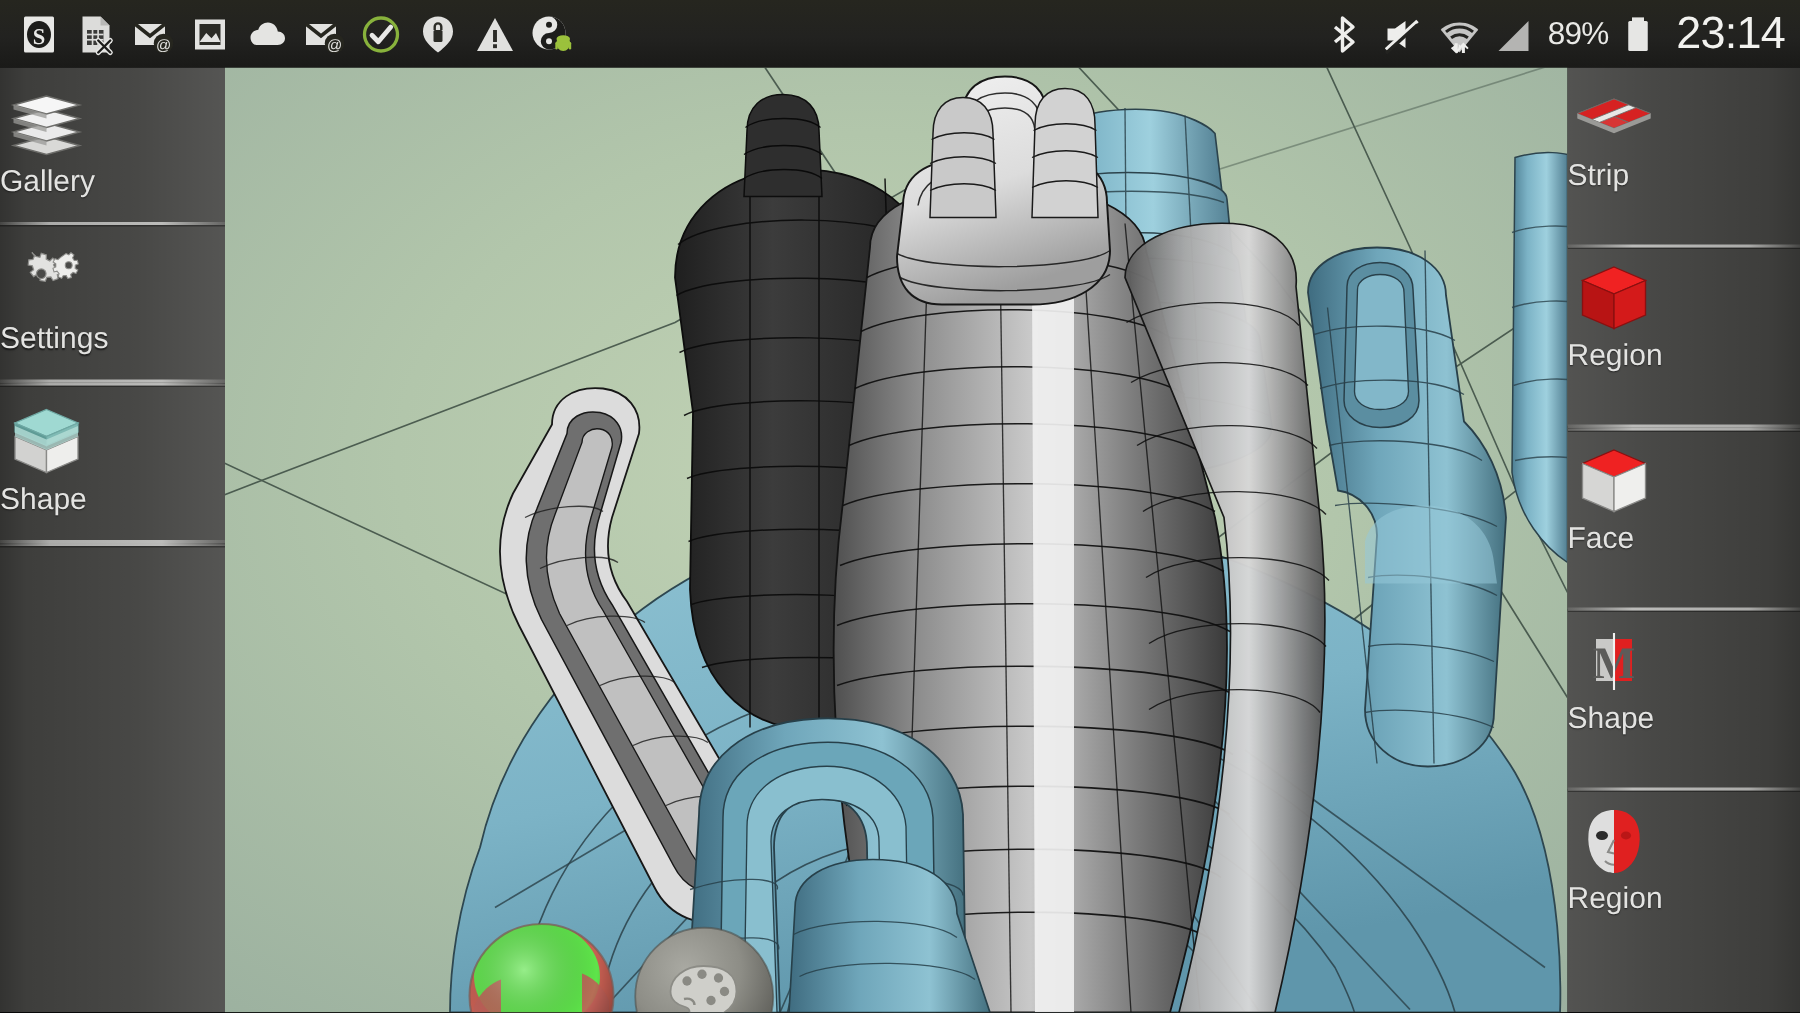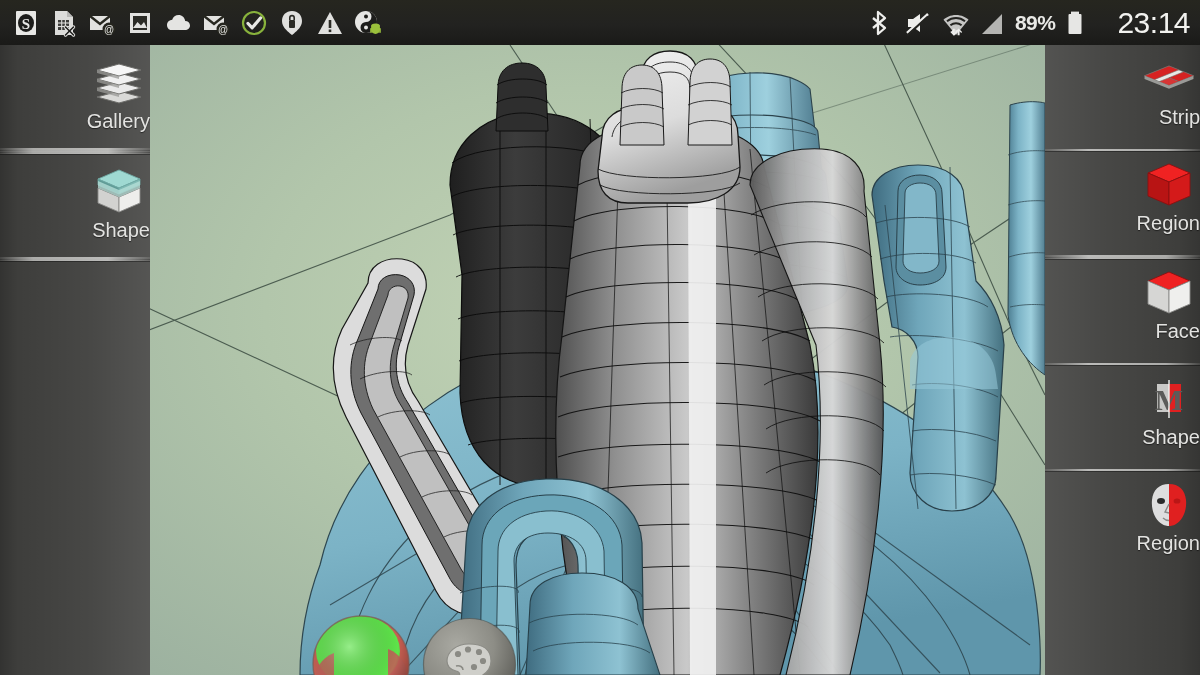--- a/index.html
+++ b/index.html
@@ -30,25 +30,24 @@
     z-index: 50;
   }
   .sb-left { display: flex; align-items: center; gap: 10px; flex: 0 0 auto; }
   .sb-spacer { flex: 1 1 auto; }
   .sb-right { display: flex; align-items: center; gap: 9px; flex: 0 0 auto; }
   .sb-icon { width: 28px; height: 30px; display: block; }
   .sb-icon svg { display:block; }
   .sb-battpct {
     color: #e9e9e6; font-size: 21px; letter-spacing: -0.5px;
     margin-right: 1px;
-    font-weight: bold;
   }
   .sb-clock {
     color: #f2f2ef; font-size: 30px; letter-spacing: -0.5px;
-    margin-left: 23px; line-height: 1;
+    margin-left: 6px; line-height: 1;
   }
 
   
   .sidebar {
     position: absolute; top: 45px; height: 630px;
     width: 150px;
     box-sizing: border-box;
     z-index: 40;
     overflow: hidden;
   }
@@ -62,25 +61,25 @@
     right: 0;
     width: 155px;
     background:
       linear-gradient(270deg, rgba(0,0,0,0.14) 0%, rgba(0,0,0,0.0) 14%, rgba(255,255,255,0.05) 62%, rgba(255,255,255,0.11) 100%),
       #3e3e3c;
   }
   .sb-item {
     position: relative;
     box-sizing: border-box;
     display: flex; flex-direction: column;
-    align-items: flex-end; justify-content: flex-start;
+    align-items: flex-start; justify-content: flex-start;
     height: 103px;
     padding-top: 9px;
   }
-  .sidebar.right .sb-item { height: 104px; padding-top: 7px; }
+  .sidebar.right .sb-item { height: 118px; padding-top: 7px; }
   .sb-item .glyph {
     height: 56px; width: 62px;
     display: flex; align-items: center; justify-content: center;
   }
   .sidebar.right .sb-item .glyph { height: 54px; }
   .sb-item .lbl {
     color: #e3e3e1;
     font-size: 20px;
     line-height: 22px;
     text-align: center;
@@ -596,20 +595,35 @@
             <path d="M9 13 L9 16 L31 22 L31 19 Z"></path>
             <path d="M9 22 L9 25 L31 31 L31 28 Z"></path>
             <path d="M9 31 L9 34 L31 40 L31 37 Z"></path>
           </g>
         </svg>
       </span>
       <span class="lbl">Gallery</span>
     </div>
     <div class="sb-div"></div>
 
+    <div class="sb-item">
+      <span class="glyph">
+        <svg width="62" height="50" viewBox="0 0 62 50">
+          <g fill="#e2e2e0" stroke="#8d8d8a" stroke-width="0.8">
+            <path d="M24 9l2.6.5.9-2.6 3.4 1-0.1 2.8 2.4 1.3 2-2 2.5 2.5-2 2 1.3 2.4 2.8-.1 1 3.4-2.6.9.5 2.6-3.3 1.3-1.5-2.4-2.7.3-1 2.6-3.5-.5.3-2.8-2.3-1.4-2.3 1.6-2.2-2.8 2.2-1.8-.8-2.6-2.8-.5.4-3.5 2.8-.2 1-2.5-1.8-2.2z"></path>
+            <circle cx="27.5" cy="20.5" r="3.2" fill="#4a4a48"></circle>
+          </g>
+          <g fill="#ededeb" stroke="#8d8d8a" stroke-width="0.7">
+            <path d="M44 7l1.9.9 1.4-1.5 2 1.6-.9 1.9 1.1 1.8 2.1-.2.6 2.5-2 .8-.1 2.1 1.8 1.1-1.2 2.3-2-.7-1.6 1.4.5 2-2.5.6-.9-1.9-2.1.1-1 1.8-2.3-1.2.6-2-1.4-1.6-2 .5-.7-2.5 1.9-.9v-2.1l-1.8-1.1 1.3-2.2 1.9.6 1.6-1.4z"></path>
+            <circle cx="45.8" cy="14.8" r="2.3" fill="#4a4a48"></circle>
+          </g>
+        </svg>
+      </span>
+      <span class="lbl">Settings</span>
+    </div>
     <div class="sb-div"></div>
 
     <div class="sb-div"></div>
 
     <div class="sb-item">
       <span class="glyph">
         <svg width="62" height="50" viewBox="0 0 62 50">
           <path d="M31 4 L52 13 L31 22 L10 13 Z" fill="#9fd9d2" stroke="#6fa9a4" stroke-width="0.9"></path>
           <path d="M10 13 L31 22 L31 28 L10 19 Z" fill="#5f9b96" stroke="#6fa9a4" stroke-width="0.8"></path>
           <path d="M52 13 L31 22 L31 28 L52 19 Z" fill="#7fbab4" stroke="#6fa9a4" stroke-width="0.8"></path>

